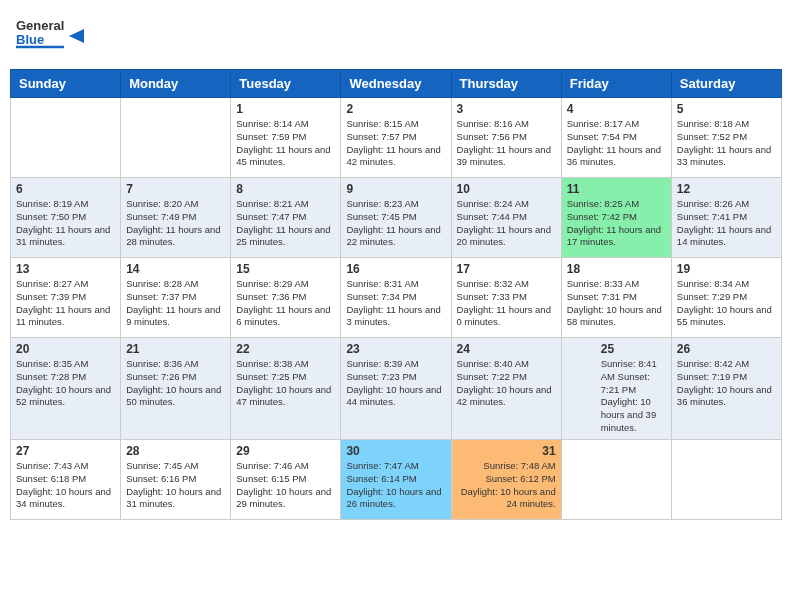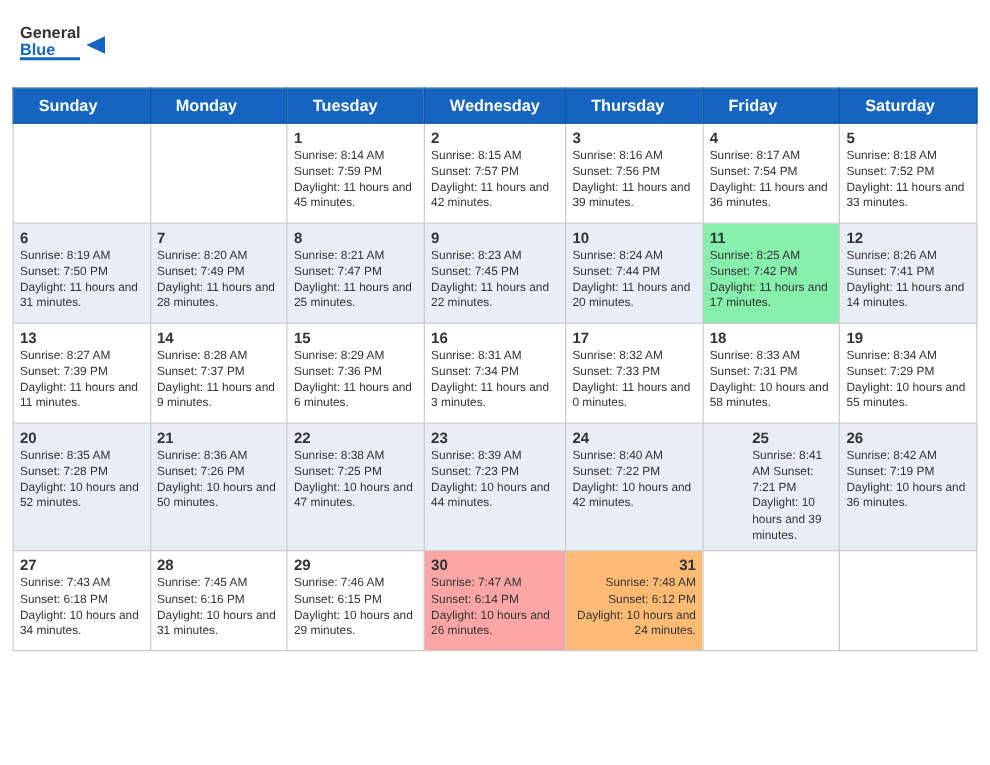--- a/index.html
+++ b/index.html
@@ -33,21 +33,21 @@
     .calendar {
       width: 100%;
       border-collapse: collapse;
       border: 1px solid #ccc;
     }
     .calendar th {
       background: #1565c0;
       color: #fff;
       font-size: 13px;
       font-weight: bold;
-      padding: 6px 20px;
+      padding: 6px 8px;
       text-align: left;
       border: 1px solid #1055a0;
       margin-top: 28px;
     }
     .calendar td {
       width: 14.28%;
       vertical-align: top;
       padding: 4px 5px;
       border: 1px solid #ccc;
       font-size: 10px;
@@ -296,21 +296,21 @@
           <div class="day-info">Sunrise: 7:45 AM
 Sunset: 6:16 PM
 Daylight: 10 hours and 31 minutes.</div>
         </td>
         <td style="background: rgb(255, 255, 255);">
           <span class="day-number">29</span>
           <div class="day-info">Sunrise: 7:46 AM
 Sunset: 6:15 PM
 Daylight: 10 hours and 29 minutes.</div>
         </td>
-        <td style="background: #fca5a5;">
+        <td style="background: #7dd3fc;">
           <span class="day-number">30</span>
           <div class="day-info">Sunrise: 7:47 AM
 Sunset: 6:14 PM
 Daylight: 10 hours and 26 minutes.</div>
         </td>
         <td style="background: #fdba74; text-align: right;">
           <span class="day-number">31</span>
           <div class="day-info">Sunrise: 7:48 AM
 Sunset: 6:12 PM
 Daylight: 10 hours and 24 minutes.</div>

